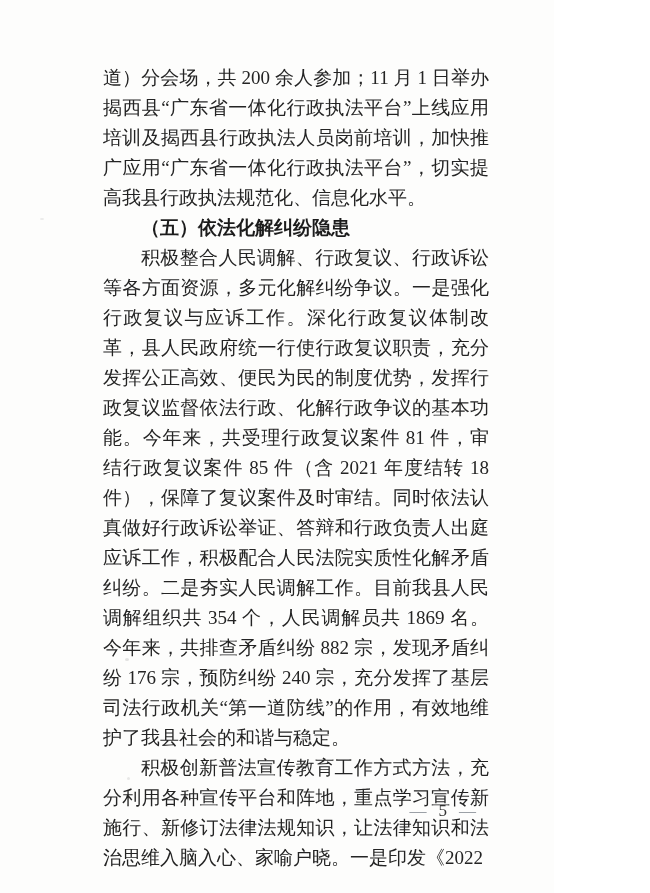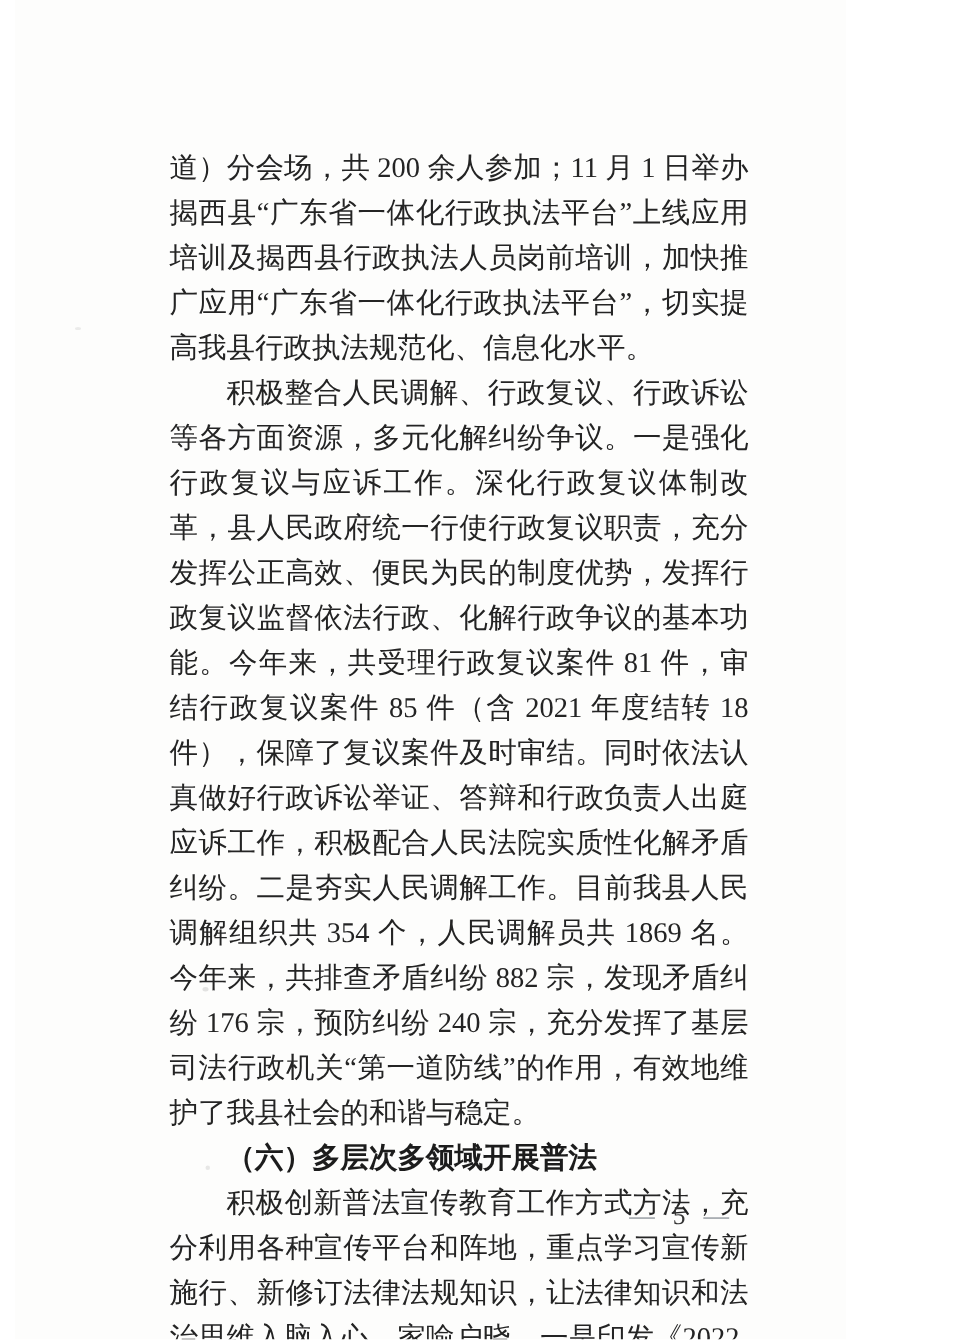--- a/index.html
+++ b/index.html
@@ -8,23 +8,22 @@
     background: #ffffff;
   }
   .page {
     position: relative;
     width: 554px;
     height: 893px;
     box-sizing: border-box;
     background: #fdfdfc;
     color: #212121;
     font-family: "Liberation Serif", "DejaVu Serif", serif;
-    padding: 98px 65px 0 103px;
+    padding: 63px 65px 0 103px;
     overflow: hidden;
-    margin-left: 10px;
   }
   .para {
     margin: 0;
     font-size: 19px;
     line-height: 30px;
     text-align: justify;
     text-indent: 2em;
     color: #242424;
   }
   .para.no-indent {
@@ -63,24 +62,24 @@
   .speck.s2 { left: 127px; top: 777px; width: 3px; height: 3px; opacity: 0.15; }
   .speck.s3 { left: 40px;  top: 218px; width: 4px; height: 2px; opacity: 0.12; }
 </style>
 </head>
 <body>
 
 <div class="page">
 
   <p class="para no-indent">道）分会场，共 200 余人参加；11 月 1 日举办揭西县“广东省一体化行政执法平台”上线应用培训及揭西县行政执法人员岗前培训，加快推广应用“广东省一体化行政执法平台”，切实提高我县行政执法规范化、信息化水平。</p>
 
+  <p class="para heading">（五）依法化解纠纷隐患</p>
 
   <p class="para"><span>积极整合人民调解、行政复议、行政诉讼等各方面资源，多元化解纠纷争议。</span><span class="emph">一是强化行政复议与应诉工作。</span><span>深化行政复议体制改革，县人民政府统一行使行政复议职责，充分发挥公正高效、便民为民的制度优势，发挥行政复议监督依法行政、化解行政争议的基本功能。今年来，共受理行政复议案件 81 件，审结行政复议案件 85 件（含 2021 年度结转 18 件），保障了复议案件及时审结。同时依法认真做好行政诉讼举证、答辩和行政负责人出庭应诉工作，积极配合人民法院实质性化解矛盾纠纷。</span><span class="emph">二是夯实人民调解工作。</span><span>目前我县人民调解组织共 354 个，人民调解员共 1869 名。今年来，共排查矛盾纠纷 882 宗，发现矛盾纠纷 176 宗，预防纠纷 240 宗，充分发挥了基层司法行政机关“第一道防线”的作用，有效地维护了我县社会的和谐与稳定。</span></p>
 
-  <p class="para heading">（六）多层次多领域开展普法</p>
 
   <p class="para">积极创新普法宣传教育工作方式方法，充分利用各种宣传平台和阵地，重点学习宣传新施行、新修订法律法规知识，让法律知识和法治思维入脑入心、家喻户晓。一是印发《2022</p>
 
   <div class="page-footer">
     <span class="footer-dash">—</span>
     <span class="footer-num">5</span>
     <span class="footer-dash">—</span>
   </div>
 
   <span class="speck s1"></span>

